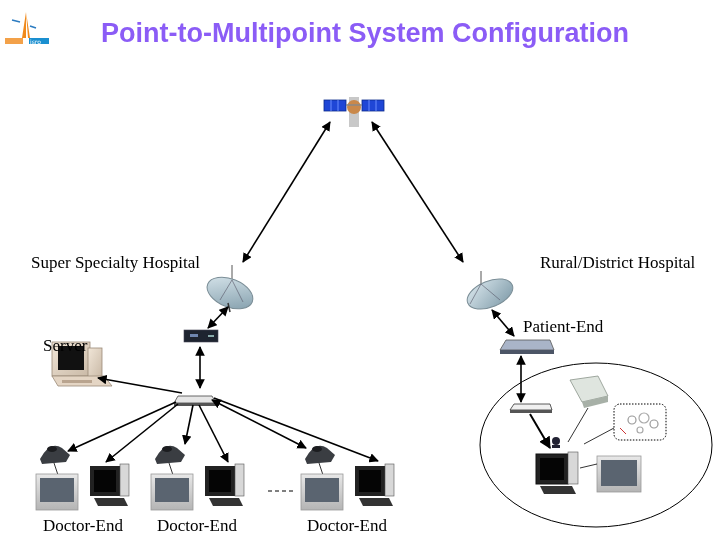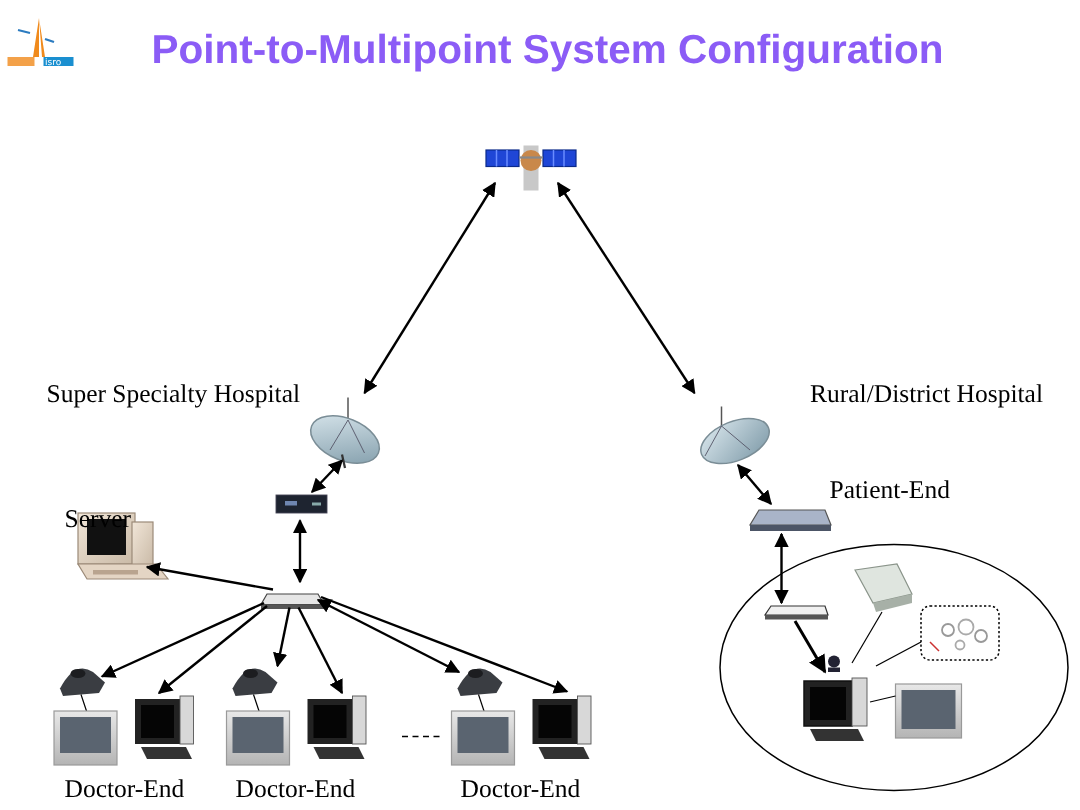--- a/index.html
+++ b/index.html
@@ -206,17 +206,17 @@
   <g>
     <rect x="597" y="456" width="44" height="36" fill="url(#tvg)" stroke="#999" stroke-width="0.8"></rect>
     <rect x="601" y="460" width="36" height="26" fill="#5a6470"></rect>
   </g>
   <line x1="580" y1="468" x2="597" y2="464" stroke="#000" stroke-width="0.8"></line>
 </svg>
 
 <div class="lbl" style="left:31px; top:253px;">Super Specialty Hospital</div>
 <div class="lbl" style="left:540px; top:253px;">Rural/District Hospital</div>
 <div class="lbl" style="left:43px; top:323px;margin-top:13px;">Server</div>
-<div class="lbl" style="left:553px; top:317px;">Patient-End</div>
+<div class="lbl" style="left:523px; top:317px;">Patient-End</div>
 <div class="lbl" style="left:43px; top:516px;">Doctor-End</div>
 <div class="lbl" style="left:157px; top:516px;">Doctor-End</div>
 <div class="lbl" style="left:307px; top:516px;">Doctor-End</div>
 <div class="pagenum" style="left:696px; top:511px;">17</div>
 
 </body></html>

